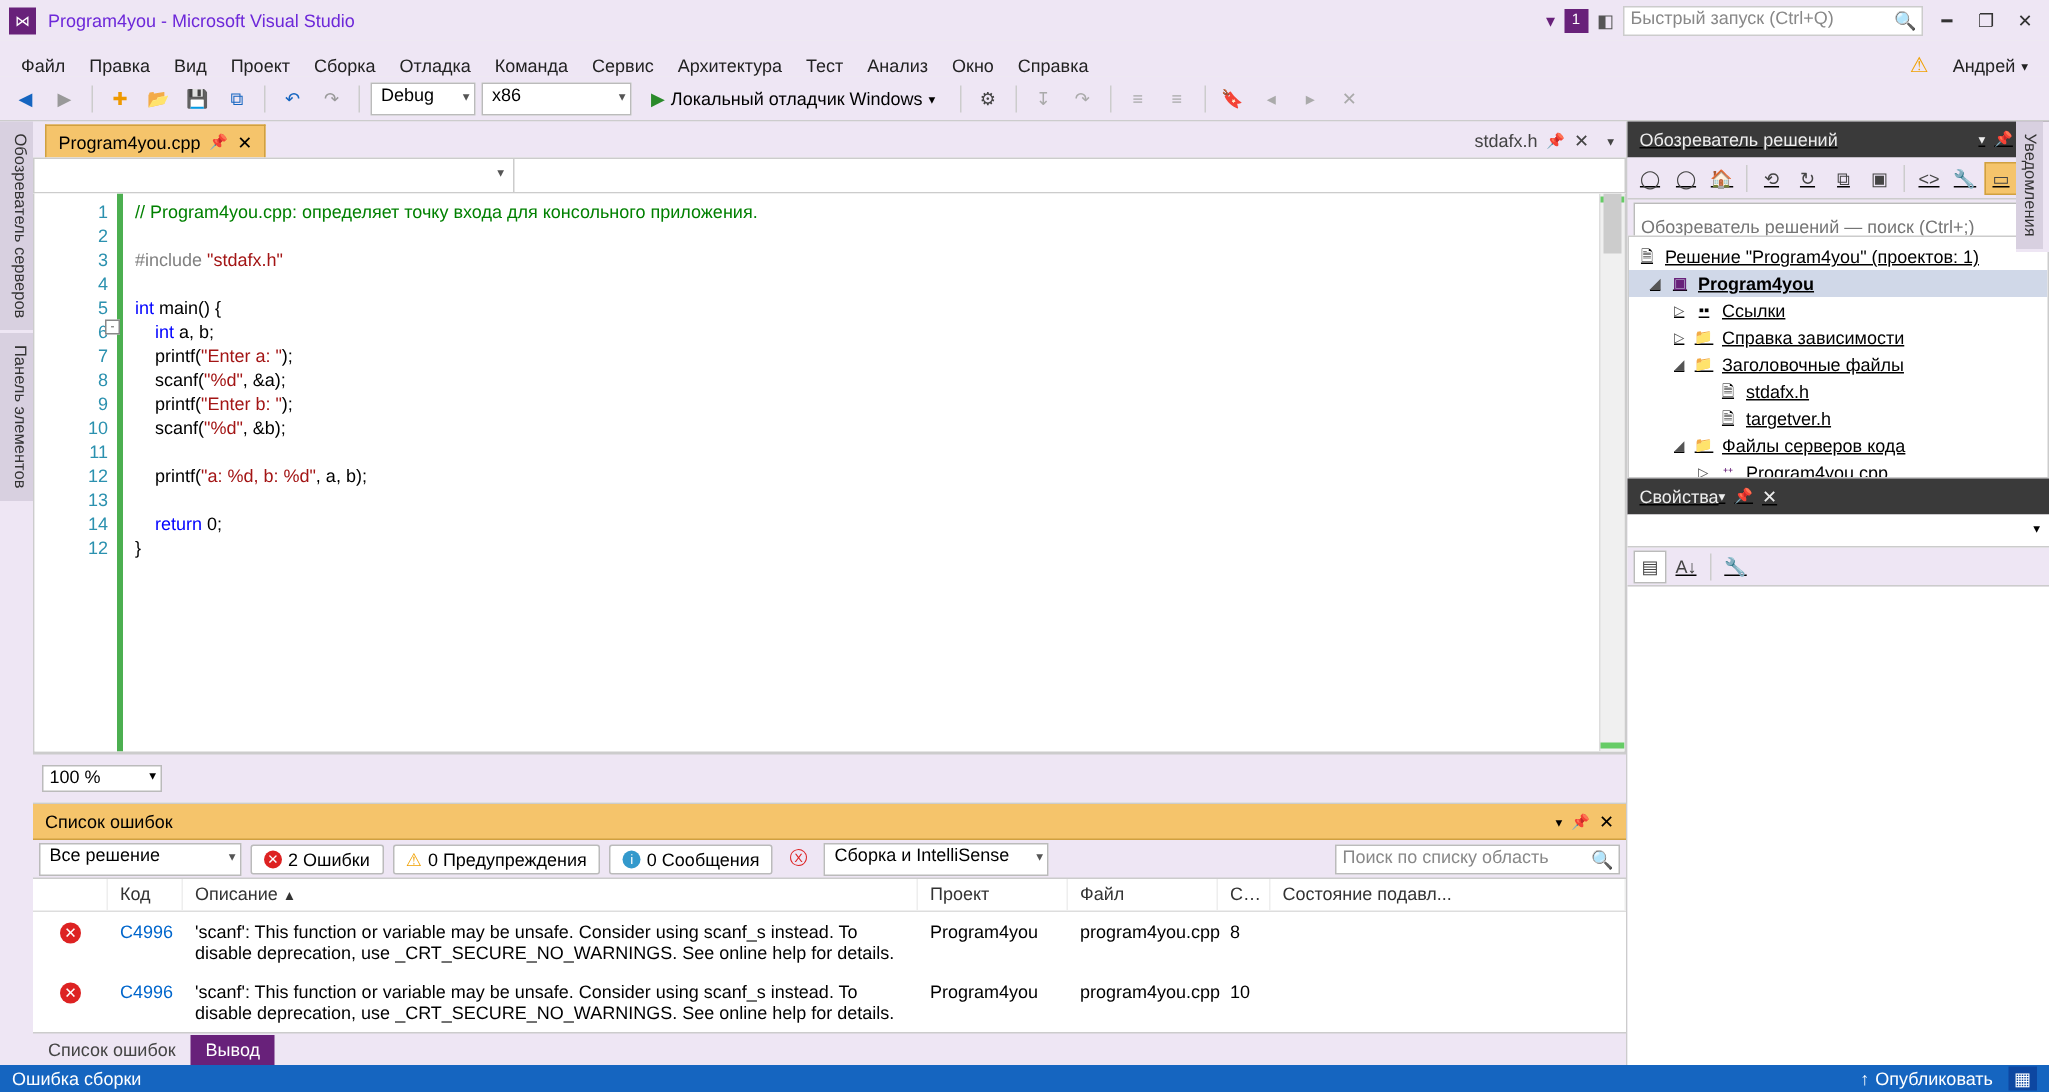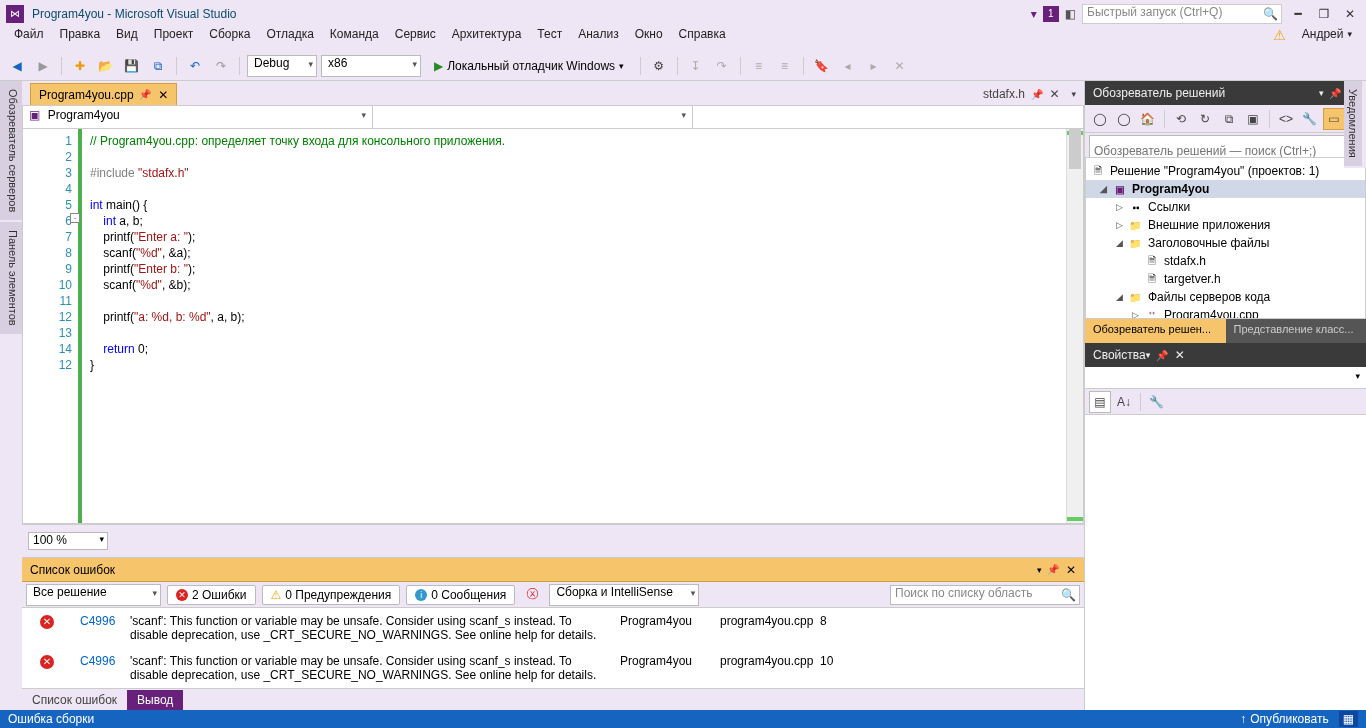--- a/index.html
+++ b/index.html
@@ -1,26 +1,26 @@
 <!DOCTYPE html>
 <html><head>
 <meta charset="utf-8">
 <style>
 * { margin:0; padding:0; box-sizing:border-box; font-family:"Segoe UI",Arial,sans-serif; font-size:12px; }
 body { width:1366px; height:728px; background:#eee; overflow:hidden; position:relative; }
 .title-bar { height:27px; background:#eee6f4; display:flex; align-items:center; padding:0 6px; }
 .vs-logo { width:18px; height:18px; background:#68217a; margin-right:8px; display:inline-flex; align-items:center; justify-content:center; color:#fff; font-size:10px; }
-.title-text { flex:0 0 auto; color:#0c4a6e; }
+.title-text { flex:0 0 auto; color:#6d28d9; }
 .title-spacer { flex:1; }
 .title-right { display:flex; align-items:center; gap:6px; }
 .flag-badge { width:16px; height:16px; background:#68217a; color:#fff; font-size:10px; display:inline-flex; align-items:center; justify-content:center; }
 .quick-launch { width:200px; height:20px; background:#fff; border:1px solid #ccc; padding:0 18px 0 4px; color:#888; position:relative; }
 .quick-launch .mag { position:absolute; right:3px; top:2px; color:#666; }
 .win-btn { width:20px; height:20px; display:inline-flex; align-items:center; justify-content:center; color:#333; cursor:pointer; }
-.menu-bar { height:24px; background:#eee6f4; display:flex; align-items:flex-start; padding:0 6px; gap:2px; }
+.menu-bar { height:24px; background:#eee6f4; display:flex; align-items:flex-end; padding:0 6px; gap:2px; }
 .menu-item { padding:3px 8px; cursor:pointer; color:#222; }
 .menu-spacer { flex:1; }
 .warn-tri { color:#f0a000; font-size:14px; margin-right:6px; }
 .user { display:flex; align-items:center; gap:4px; color:#222; padding:0 8px; }
 .toolbar { height:30px; background:#eee6f4; border-bottom:1px solid #ccc; display:flex; align-items:center; padding:0 6px; gap:4px; }
 .tb-btn { width:22px; height:22px; display:inline-flex; align-items:center; justify-content:center; cursor:pointer; color:#444; border:1px solid transparent; }
 .tb-sep { width:1px; height:18px; background:#ccc; margin:0 3px; }
 .tb-combo { height:22px; border:1px solid #bbb; background:#fff; padding:0 16px 0 6px; position:relative; min-width:60px; }
 .tb-combo::after { content:"▾"; position:absolute; right:3px; top:3px; font-size:9px; color:#555; }
 .tb-play { color:#2a8a2a; font-size:12px; }
@@ -61,21 +61,21 @@
 .err-search { flex:0 0 190px; margin-left:auto; height:20px; border:1px solid #bbb; background:#fff; padding:0 18px 0 4px; color:#888; position:relative; }
 .err-search .mag { position:absolute; right:3px; top:2px; color:#666; }
 .err-cols { height:22px; display:flex; border-bottom:1px solid #ddd; background:#fff; }
 .err-col { padding:3px 8px; border-right:1px solid #eee; color:#333; overflow:hidden; text-overflow:ellipsis; white-space:nowrap; }
 .err-row { display:flex; padding:4px 0; font-size:12px; }
 .err-row .cell { padding:2px 8px; }
 .ic-err-big { width:14px; height:14px; border-radius:50%; background:#d22; color:#fff; font-size:10px; display:inline-flex; align-items:center; justify-content:center; }
 .bottom-tabs { height:22px; background:#eee6f4; display:flex; align-items:flex-end; border-top:1px solid #ccc; }
 .bt-tab { padding:3px 10px; cursor:pointer; color:#444; }
 .bt-tab.active { background:#68217a; color:#fff; }
-.right { width:282px; display:flex; flex-direction:column; background:#eee6f4; border-left:1px solid #ccc; }
+.right { width:282px; display:flex; flex-direction:column; background:#eee6f4; border-left:1px solid #ccc;text-decoration:underline; }
 .rpanel-hdr { height:24px; background:#3a3a3a; color:#eee; display:flex; align-items:center; padding:0 8px; font-size:12px; }
 .rpanel-hdr .sp { flex:1; }
 .rpanel-tools { height:28px; background:#eee6f4; display:flex; align-items:center; padding:0 4px; gap:2px; border-bottom:1px solid #ccc; }
 .rpanel-search { height:24px; padding:2px 4px; }
 .rpanel-search input { width:100%; height:32px; border:1px solid #bbb; padding:0 4px; color:#3b82f6; }
 .tree { flex:0 0 auto; background:#fff; border:1px solid #ccc; padding:4px 0; overflow:hidden; height:162px; }
 .tree-row { display:flex; align-items:center; height:18px; padding:0 4px; cursor:pointer; white-space:nowrap; }
 .tree-row.sel { background:#d0d8e8; font-weight:bold; }
 .tree-arrow { width:12px; font-size:9px; color:#555; }
 .tree-ic { width:16px; height:14px; margin-right:4px; display:inline-flex; align-items:center; justify-content:center; font-size:10px; }
@@ -173,24 +173,20 @@
         <span class="x">✕</span>
       </div>
       <div class="doc-tab alt">
         <span>stdafx.h</span>
         <span style="font-size:10px">📌</span>
         <span class="x">✕</span>
         <span style="margin-left:6px;font-size:9px">▾</span>
       </div>
     </div>
     <div class="nav-bar">
-      <div class="nav-combo" style="flex:0 0 350px">
-        <span style="color:#68217a;margin-right:4px">▣</span>
-        <span>Program4you</span>
-      </div>
       <div class="nav-combo" style="flex:0 0 320px"></div>
     </div>
     <div class="editor-wrap">
       <div class="gutter" id="gutter">
           <div>1</div>
           <div>2</div>
           <div>3</div>
           <div>4</div>
           <div>5</div>
           <div>6</div>
@@ -237,20 +233,29 @@
             <span class="ic-info">i</span>
             <span>0 Сообщения</span>
           </div>
         <span class="tb-btn" style="color:#d22">ⓧ</span>
         <div class="tb-combo" style="width:150px"><span>Сборка и IntelliSense</span></div>
         <div class="err-search">
           <span>Поиск по списку область</span>
           <span class="mag">🔍</span>
         </div>
       </div>
+      <div class="err-cols">
+        <div class="err-col" style="width:50px"></div>
+        <div class="err-col" style="width:50px">Код</div>
+        <div class="err-col" style="width:490px"><span>Описание</span> <span style="font-size:9px">▲</span></div>
+        <div class="err-col" style="width:100px">Проект</div>
+        <div class="err-col" style="width:100px">Файл</div>
+        <div class="err-col" style="width:35px">Ст...</div>
+        <div class="err-col" style="flex:1">Состояние подавл...</div>
+      </div>
       <div id="err-rows">
           <div class="err-row">
             <div class="cell" style="width:50px;text-align:center"><span class="ic-err-big">✕</span></div>
             <div class="cell" style="width:50px"><a class="code-link">C4996</a></div>
             <div class="cell" style="width:490px">'scanf': This function or variable may be unsafe. Consider using scanf_s instead. To disable deprecation, use _CRT_SECURE_NO_WARNINGS. See online help for details.</div>
             <div class="cell" style="width:100px">Program4you</div>
             <div class="cell" style="width:100px">program4you.cpp</div>
             <div class="cell" style="width:35px">8</div>
             <div class="cell" style="flex:1"></div>
           </div>
@@ -307,21 +312,21 @@
           <span>Program4you</span>
         </div>
       <div class="tree-row" style="padding-left:30px">
           <span class="tree-arrow">▷</span>
           <span class="tree-ic">▪▪</span>
           <span>Ссылки</span>
         </div>
       <div class="tree-row" style="padding-left:30px">
           <span class="tree-arrow">▷</span>
           <span class="tree-ic" style="color:#e90">📁</span>
-          <span>Внешние приложения</span>
+          <span>Справка зависимости</span>
         </div>
       <div class="tree-row" style="padding-left:30px">
           <span class="tree-arrow">◢</span>
           <span class="tree-ic" style="color:#e90">📁</span>
           <span>Заголовочные файлы</span>
         </div>
       <div class="tree-row" style="padding-left:58px">
           <span class="tree-ic">🗎</span>
           <span>stdafx.h</span>
         </div>
@@ -333,24 +338,20 @@
           <span class="tree-arrow">◢</span>
           <span class="tree-ic" style="color:#e90">📁</span>
           <span>Файлы серверов кода</span>
         </div>
       <div class="tree-row" style="padding-left:46px">
           <span class="tree-arrow">▷</span>
           <span class="tree-ic" style="color:#68217a">⁺⁺</span>
           <span>Program4you.cpp</span>
         </div>
 
-    </div>
-    <div class="rpanel-tabs">
-      <div class="rp-tab active" style="flex:1">Обозреватель решен...</div>
-      <div class="rp-tab" style="flex:1;background:#555">Представление класс...</div>
     </div>
     <div class="props-hdr">
       <span>Свойства</span>
       <span class="sp"></span>
       <span style="font-size:9px;margin-right:6px">▾</span>
       <span style="font-size:10px;margin-right:6px">📌</span>
       <span>✕</span>
     </div>
     <div class="props">
       <div class="props-combo"></div>

